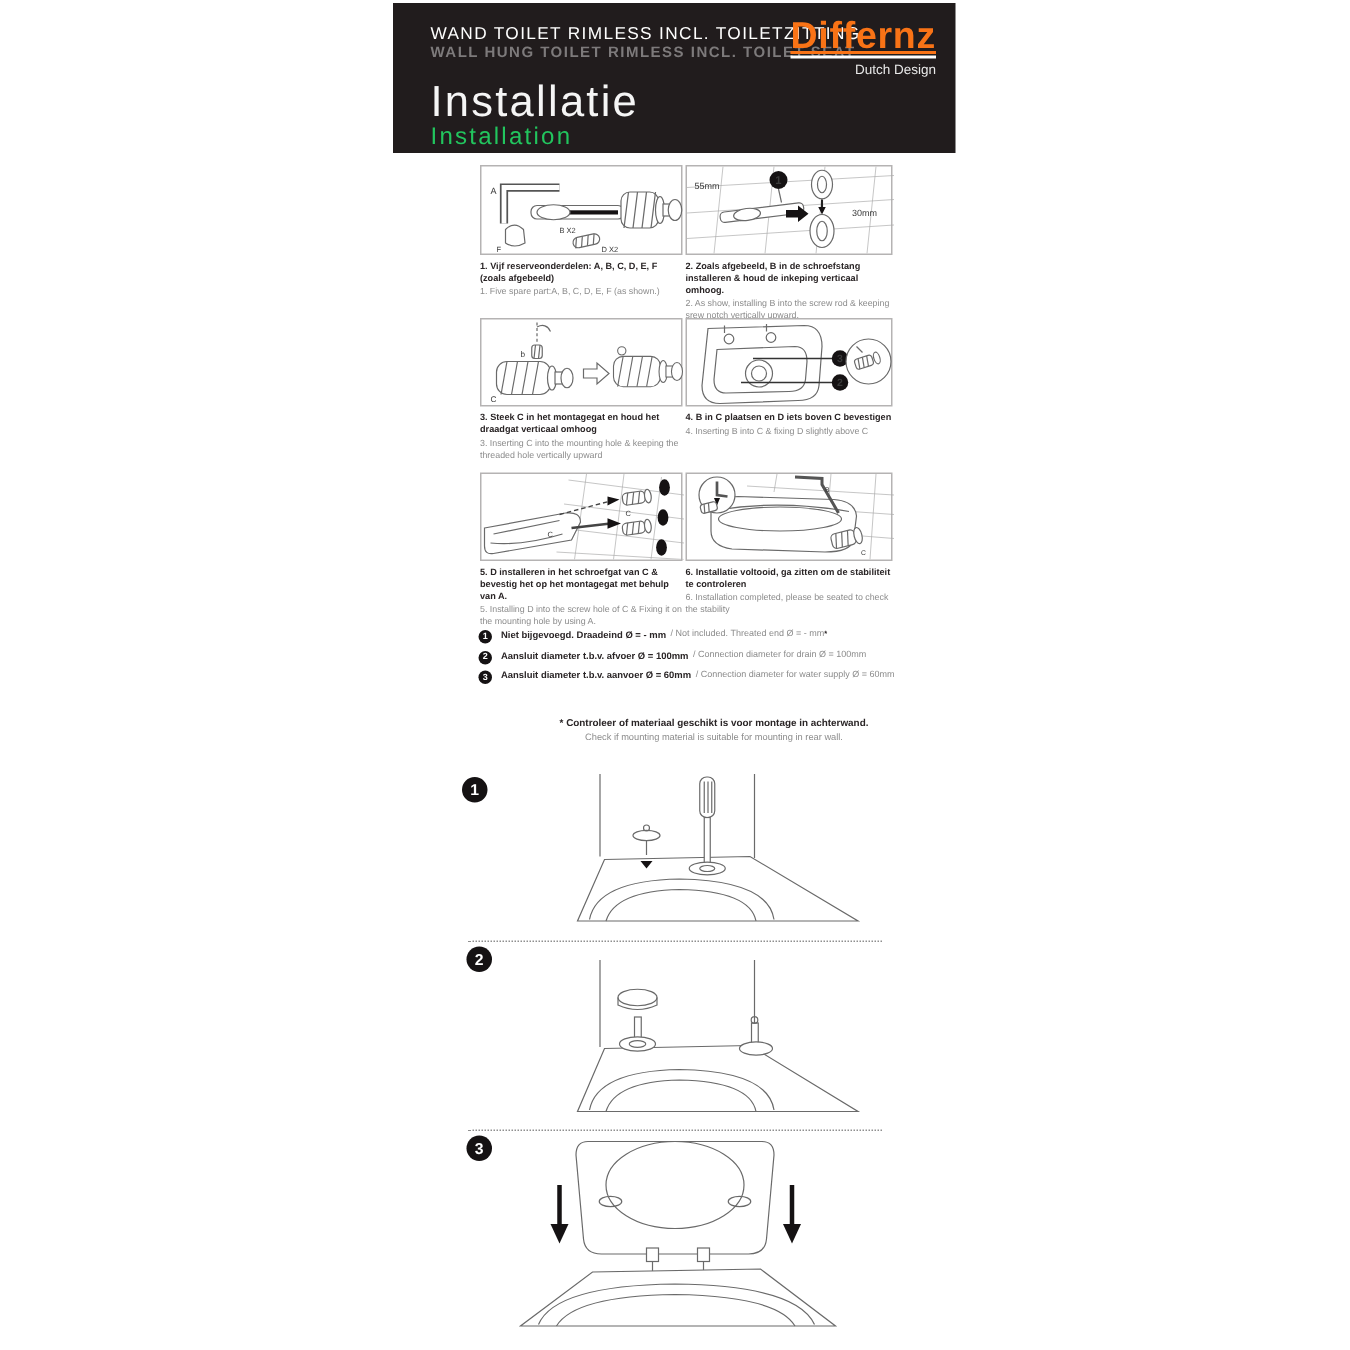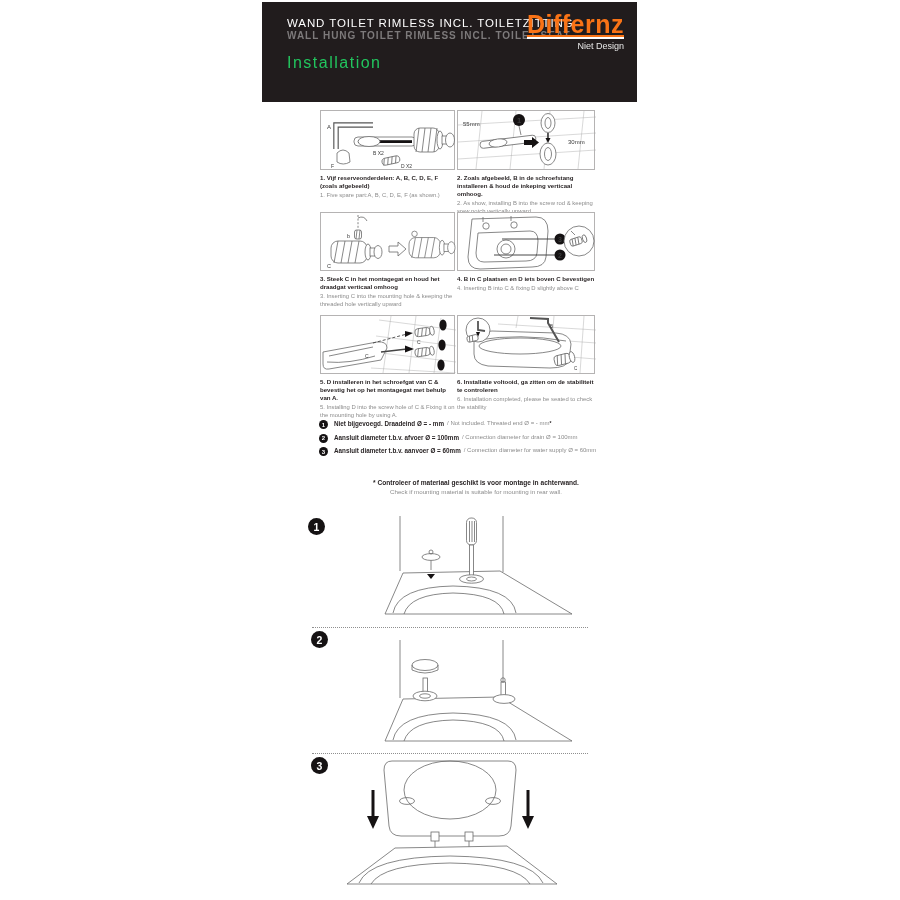--- a/index.html
+++ b/index.html
@@ -52,23 +52,24 @@
 </head>
 <body>
 
 <div class="header">
   <div class="hdr-titles">
     <div class="hdr-title-nl">WAND TOILET RIMLESS INCL. TOILETZITTING</div>
     <div class="hdr-title-en">WALL HUNG TOILET RIMLESS INCL. TOILET SEAT</div>
   </div>
   <div class="brand">
     <span class="brand-name">Differnz</span>
-    <div class="brand-sub">Niet Design</div>
+    <div class="brand-sub">Dutch Design</div>
   </div>
   <div class="hdr-heading">
+    <div class="hdr-heading-nl">Installatie</div>
     <div class="hdr-heading-en">Installation</div>
   </div>
 </div>
 
 <div class="step" style="left:320px;top:110px;width:135px;">
   <div class="figbox">
     <svg width="135" height="58" viewBox="0 0 135 58">
       <polyline points="15,38 15,14 52,14" stroke="#555" stroke-width="5.5" fill="none"></polyline>
       <polyline points="15,38 15,14 52,14" stroke="#fff" stroke-width="3.2" fill="none"></polyline>
       <text x="6" y="18" font-size="6">A</text>

